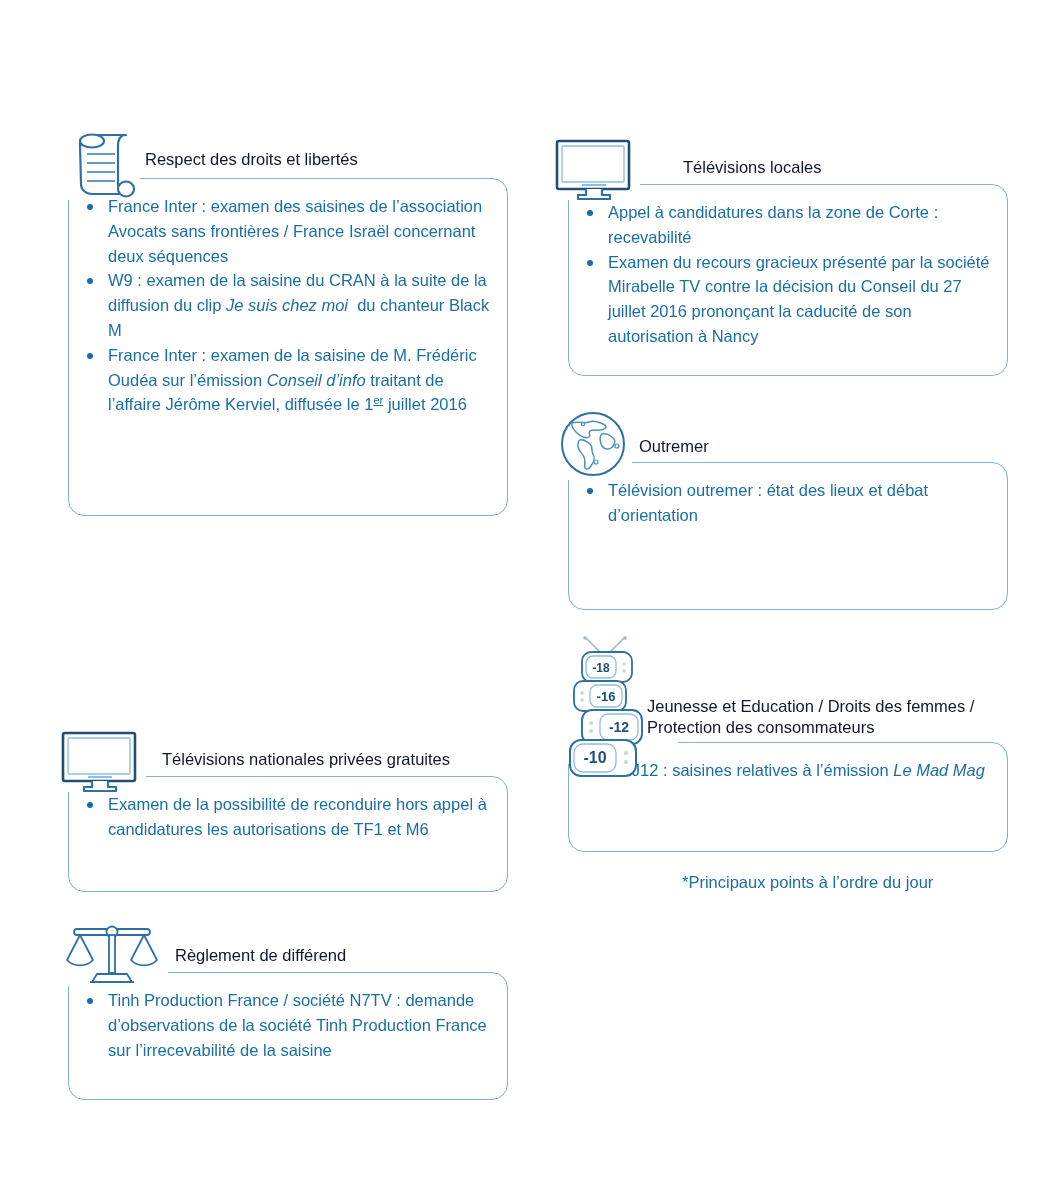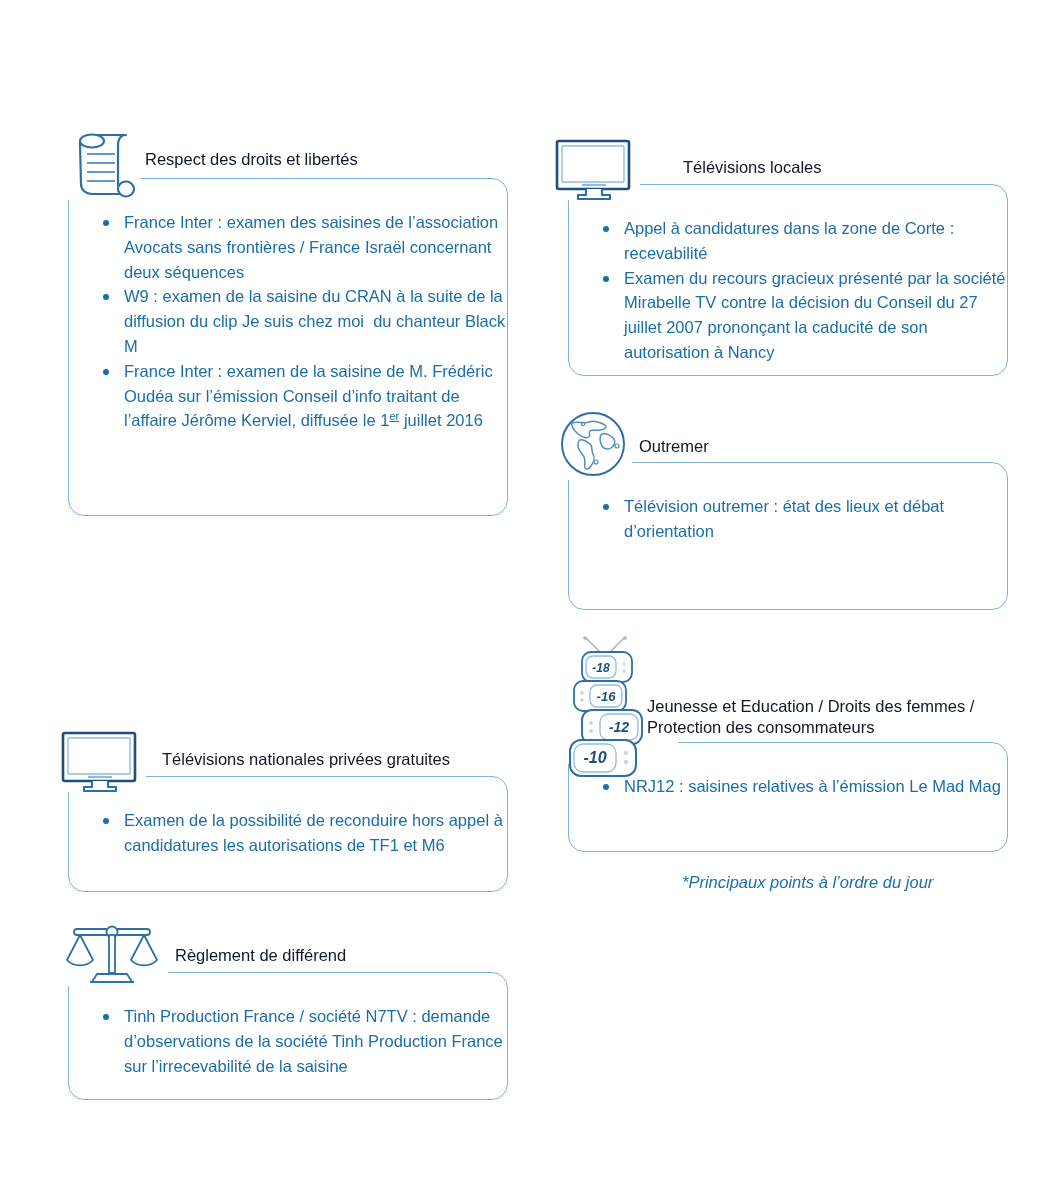--- a/index.html
+++ b/index.html
@@ -30,35 +30,34 @@
     left: 0;
     border: 1.4px solid #7FB2D4;
     border-radius: 16px;
     background: #ffffff;
     box-sizing: border-box;
   }
   .sec-icon {
     position: absolute;
     z-index: 5;
     background: #ffffff;
-    font-style: italic;
   }
   .sec-title {
     position: absolute;
     z-index: 6;
     color: #0f172a;
     font-size: 16.5px;
     line-height: 20px;
     white-space: pre;
     background: #ffffff;
     padding: 0 3px;
   }
   .bullets {
     position: absolute;
-    margin: 16px;
+    margin: 0;
     padding: 0;
     list-style: none;
     color: #1A6EA8;
     font-size: 16.5px;
     line-height: 24.8px;
   }
   .bullets li {
     position: relative;
     padding-left: 26px;
     margin: 0 0 0 0;
@@ -66,21 +65,21 @@
   .bullets li::before {
     content: "";
     position: absolute;
     left: 5px;
     top: 10px;
     width: 6px;
     height: 6px;
     border-radius: 50%;
     background: #1A6EA8;
   }
-  .it { }
+  .it { font-style: italic; }
   sup.ord {
     font-size: 0.68em;
     vertical-align: super;
     line-height: 0;
     text-decoration: underline;
   }
 
   .footnote {
     position: absolute;
     color: #1A6EA8;
@@ -162,21 +161,21 @@
         <rect x="3" y="3" width="72" height="48" rx="2" fill="#ffffff" stroke="#1F4E79" stroke-width="2.6"></rect>
         <rect x="8" y="8" width="62" height="36" rx="1" fill="#ffffff" stroke="#8FBEDC" stroke-width="1.4"></rect>
         <line x1="28" y1="47" x2="52" y2="47" stroke="#8FBEDC" stroke-width="2.2"></line>
         <path d="M32 51 L32 57 L24 57 L24 61 L56 61 L56 57 L48 57 L48 51" fill="#ffffff" stroke="#2E6FA5" stroke-width="2.2" stroke-linejoin="round"></path>
       </svg>
     </div>
     <div class="sec-title" style="left:88px; top:19px;margin-left:24px;">Télévisions locales</div>
     <div class="sec-box" style="top:46px; width:440px; height:192px;"></div>
     <ul class="bullets" style="left:14px; top:62px; width:418px;">
       <li>Appel à candidatures dans la zone de Corte : recevabilité</li>
-      <li>Examen du recours gracieux présenté par la société Mirabelle TV contre la décision du Conseil du 27 juillet 2007 prononçant la caducité de son autorisation à Nancy</li>
+      <li>Examen du recours gracieux présenté par la société Mirabelle TV contre la décision du Conseil du 27 juillet 2016 prononçant la caducité de son autorisation à Nancy</li>
     </ul>
   </div>
 
   <div class="section" style="left:568px; top:410px;">
     <div class="sec-icon" style="left:-10px; top:0px; width:74px; height:70px;">
       <svg width="74" height="70" viewBox="0 0 74 70">
         <circle cx="35" cy="34" r="31" fill="#ffffff" stroke="#2E6FA5" stroke-width="2"></circle>
         <path d="M14 13 C20 11, 27 14, 31 12 C36 10, 43 13, 47 15 C50 17, 46 20, 42 20 C38 21, 35 19, 32 21 C30 23, 33 25, 31 27 C28 29, 22 26, 19 23 C16 20, 13 16, 14 13 Z" fill="none" stroke="#4E8FC0" stroke-width="1.5" stroke-linejoin="round"></path>
         <path d="M22 30 C26 29, 29 32, 32 34 C35 36, 33 41, 35 44 C37 47, 36 52, 33 56 C31 59, 28 60, 27 58 C26 55, 28 51, 26 47 C24 43, 20 40, 20 36 C20 33, 20 30, 22 30 Z" fill="none" stroke="#4E8FC0" stroke-width="1.5" stroke-linejoin="round"></path>
         <path d="M44 24 C48 23, 53 25, 56 29 C58 32, 56 36, 53 38 C50 40, 46 39, 44 36 C42 33, 41 26, 44 24 Z" fill="none" stroke="#4E8FC0" stroke-width="1.5" stroke-linejoin="round"></path>
@@ -227,15 +226,15 @@
       </svg>
     </div>
     <div class="sec-title" style="left:76px; top:60px; line-height:21px;">Jeunesse et Education / Droits des femmes /
 Protection des consommateurs</div>
     <div class="sec-box" style="top:106px; width:440px; height:110px;"></div>
     <ul class="bullets" style="left:14px; top:122px; width:418px;">
       <li>NRJ12 : saisines relatives à l’émission <span class="it">Le Mad Mag</span></li>
     </ul>
   </div>
 
-  <div class="footnote" style="left:682px; top:873px;font-style:italic;">*Principaux points à l’ordre du jour</div>
+  <div class="footnote" style="left:682px; top:873px;">*Principaux points à l’ordre du jour</div>
 
 </div>
 
 </body></html>

